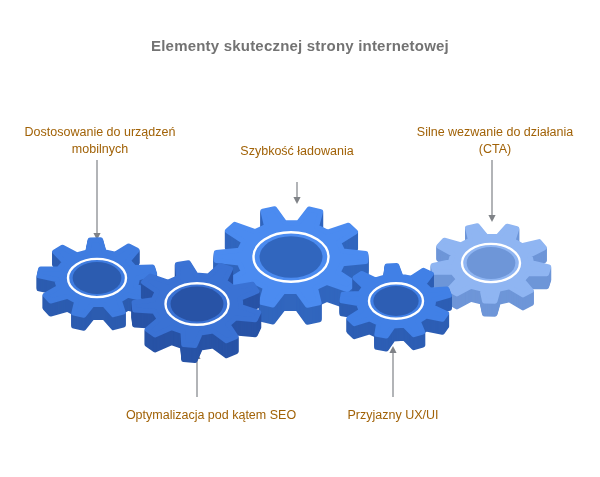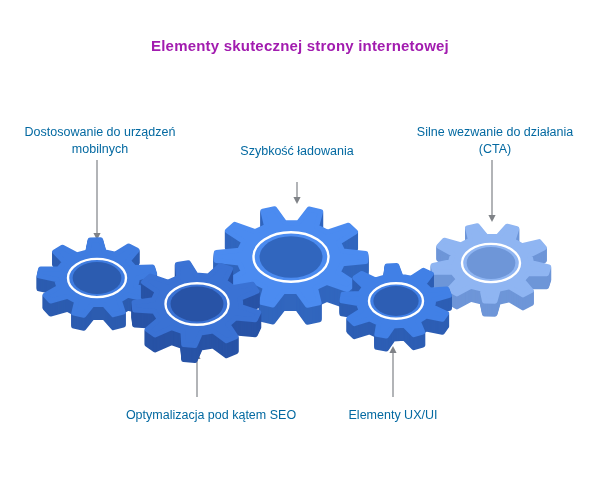--- a/index.html
+++ b/index.html
@@ -3,24 +3,24 @@
 <meta charset="utf-8">
 <style>
   html,body{margin:0;padding:0;background:#fff;}
   .stage{
     position:relative;width:600px;height:477px;background:#ffffff;
     font-family:"Liberation Sans", sans-serif;overflow:hidden;
   }
   .scene{position:absolute;left:0;top:0;}
   .title{
     position:absolute;top:37px;left:0;width:600px;text-align:center;
-    font-size:15px;font-weight:bold;color:#a21caf;letter-spacing:.2px;
+    font-size:15px;font-weight:bold;color:#737373;letter-spacing:.2px;
   }
   .label{
-    position:absolute;text-align:center;font-size:12.5px;color:#0369a1;
+    position:absolute;text-align:center;font-size:12.5px;color:#a16207;
     line-height:1.35;
   }
   .label-mobile{left:10px;top:124px;width:180px;}
   .label-speed{left:207px;top:143px;width:180px;}
   .label-cta{left:403px;top:124px;width:184px;}
   .label-seo{left:121px;top:407px;width:180px;}
   .label-ux{left:303px;top:407px;width:180px;}
 </style>
 </head>
 <body>
@@ -144,14 +144,14 @@
         <ellipse cx="396" cy="301" rx="27" ry="17.82" fill="none" stroke="#ffffff" stroke-width="2.4"></ellipse>
       </g>
     </svg>
 
   <div class="title">Elementy skutecznej strony internetowej</div>
 
   <div class="label label-mobile">Dostosowanie do urządzeń mobilnych</div>
   <div class="label label-cta">Silne wezwanie do działania (CTA)</div>
   <div class="label label-speed">Szybkość ładowania</div>
   <div class="label label-seo">Optymalizacja pod kątem SEO</div>
-  <div class="label label-ux">Elementy UX/UI</div>
+  <div class="label label-ux">Przyjazny UX/UI</div>
 </div>
 
 </body></html>

